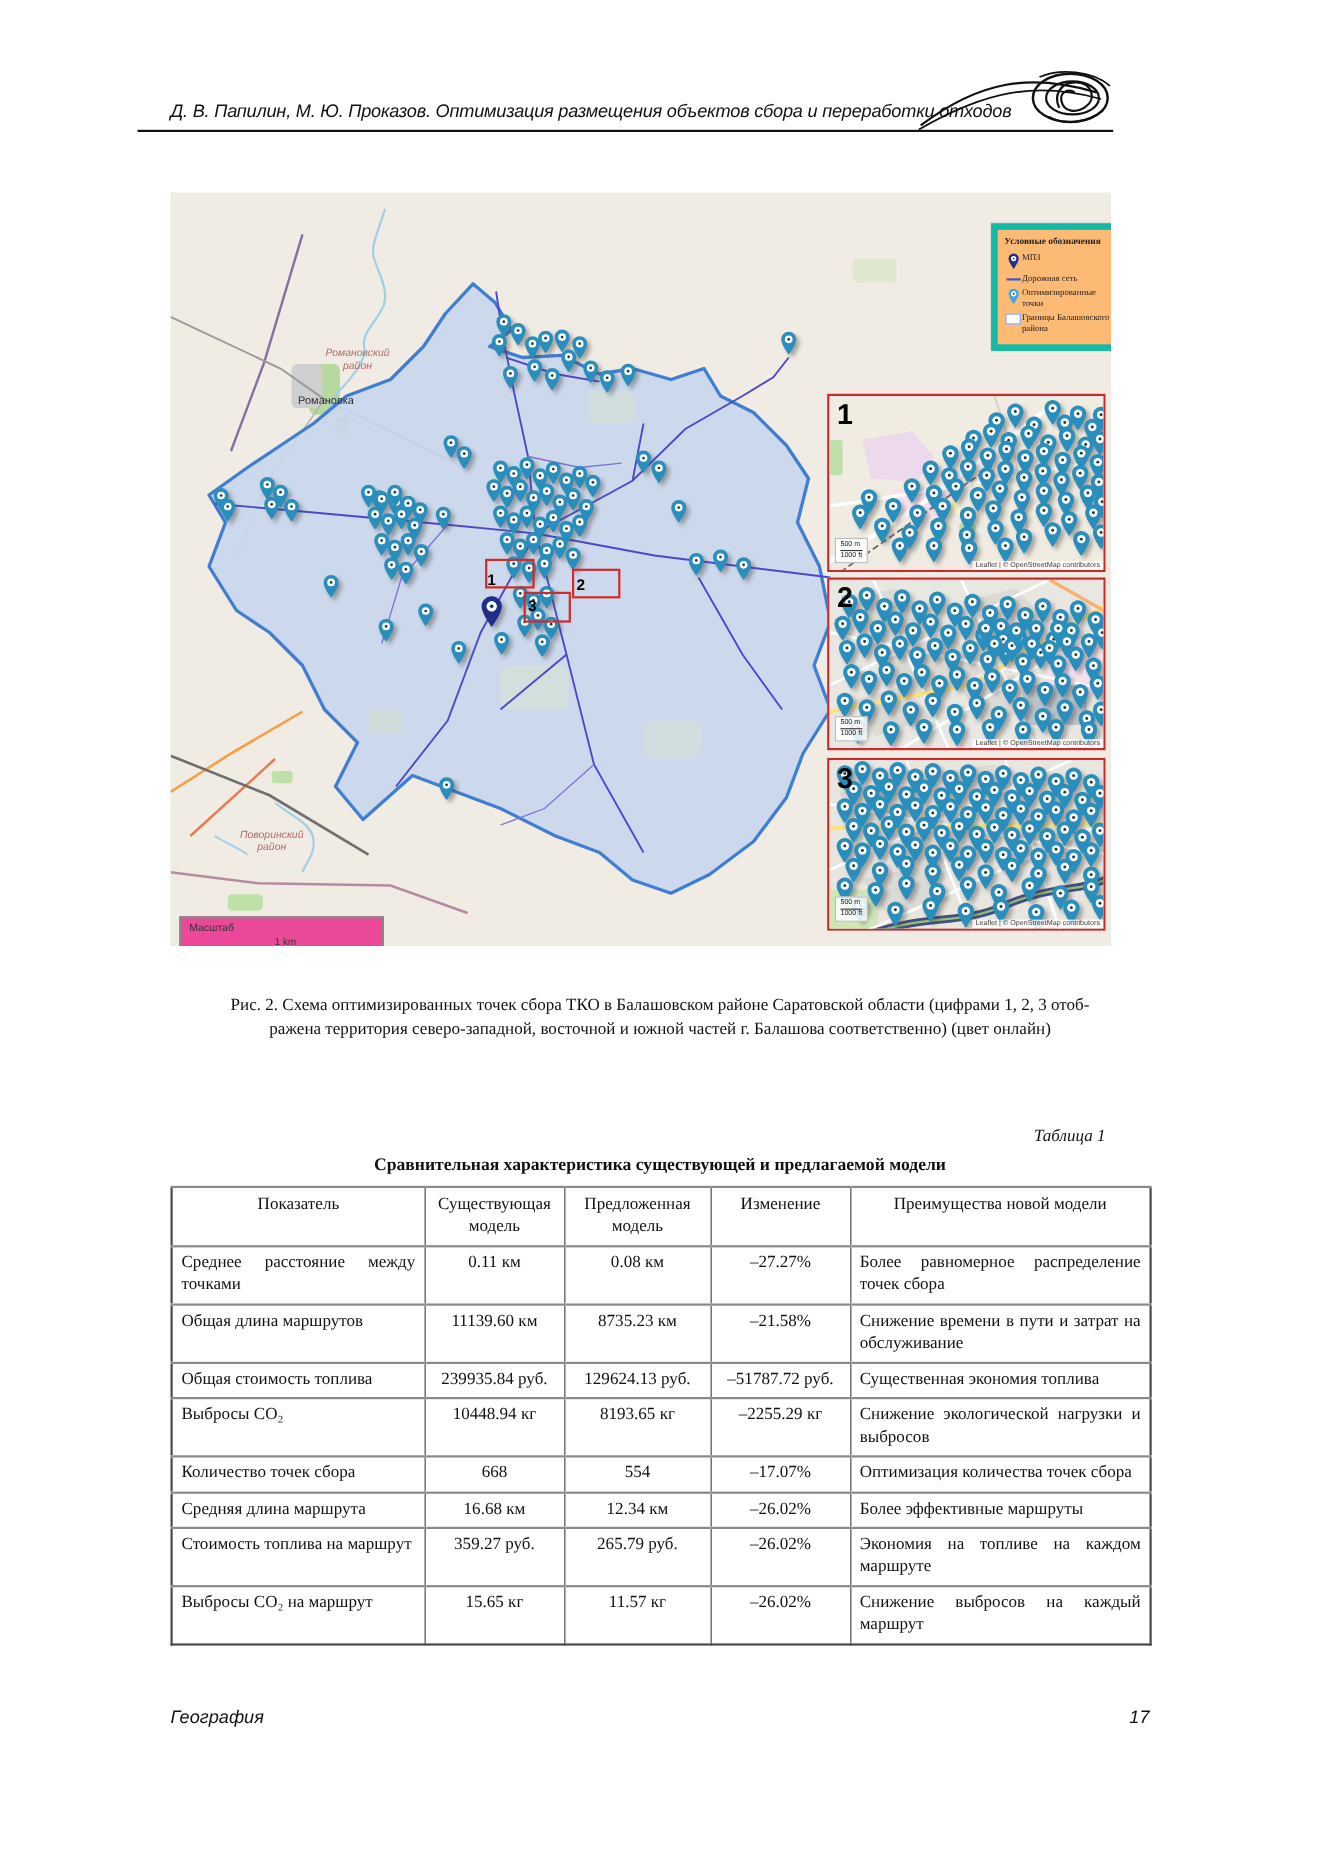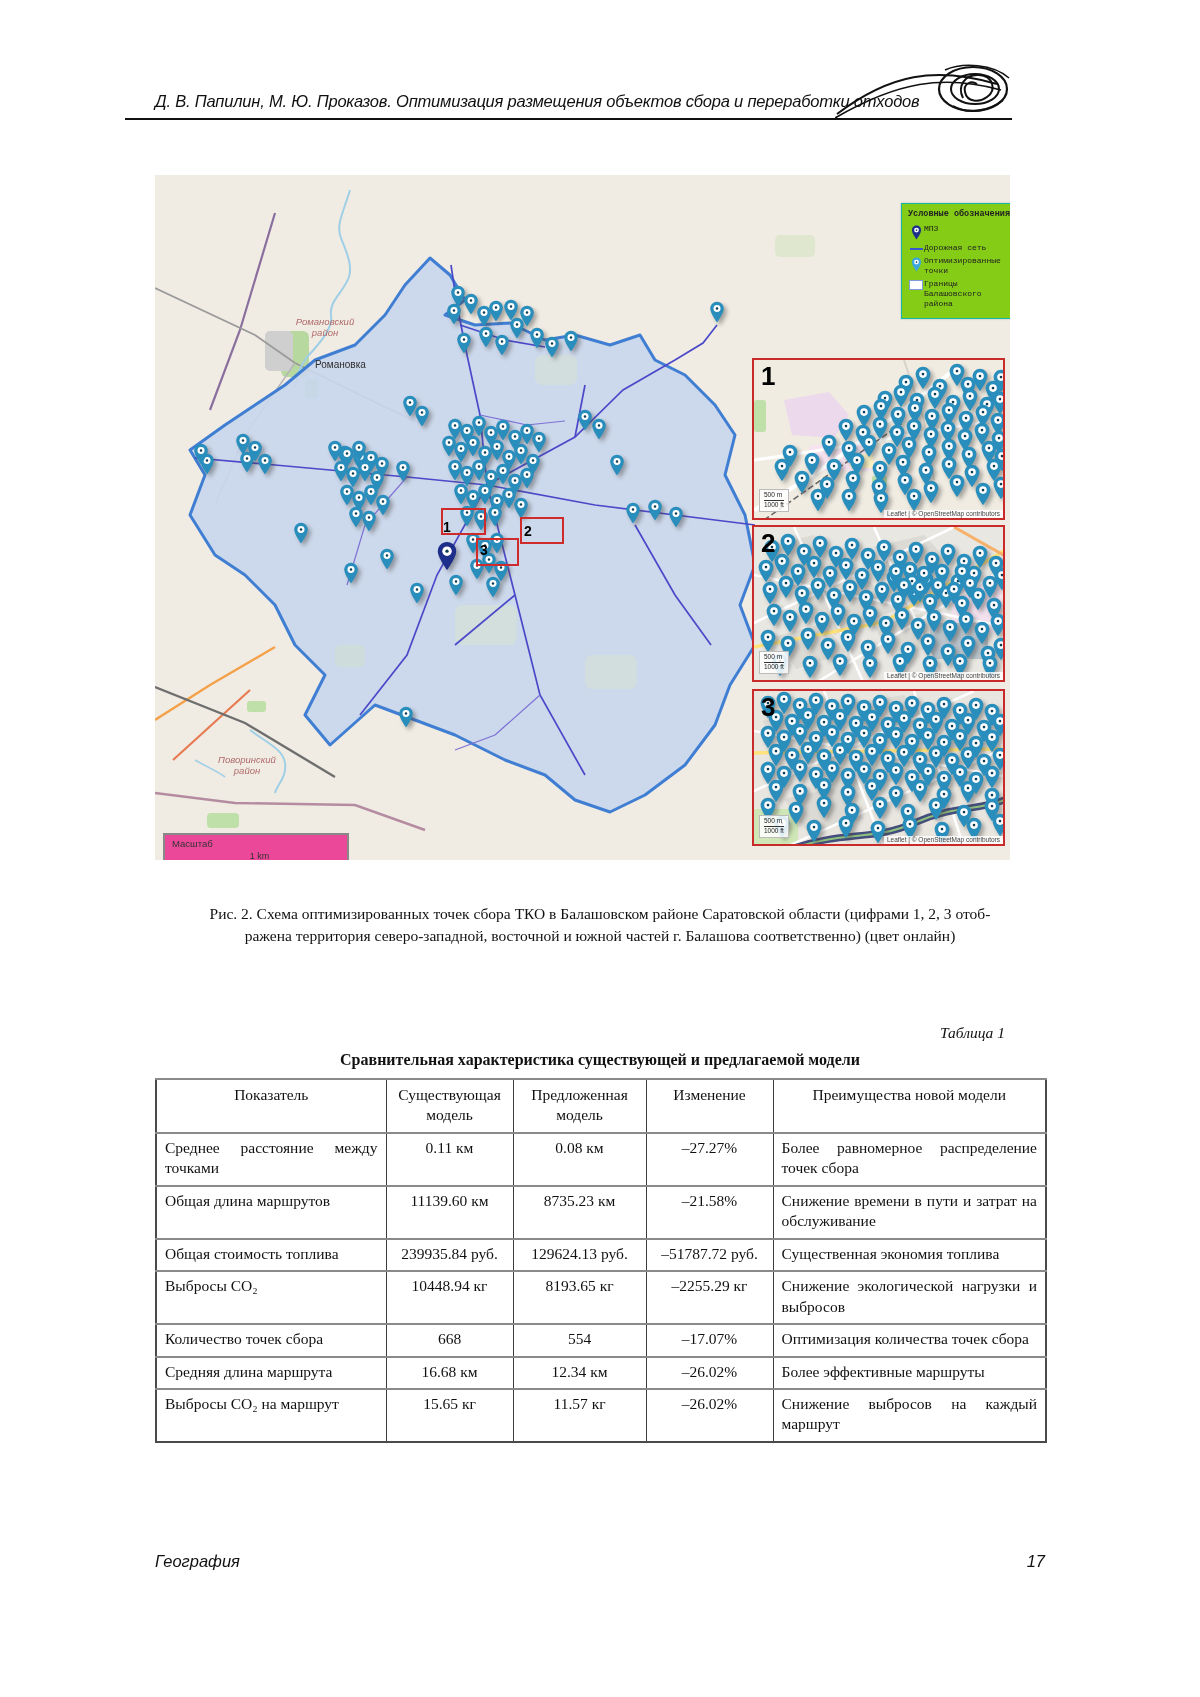--- a/index.html
+++ b/index.html
@@ -24,22 +24,22 @@
   .figure svg.layer{position:absolute;left:0;top:0;}
   .pins{position:absolute;left:0;top:0;filter:drop-shadow(3px 3px 2px rgba(70,70,70,.45));}
   .maplabel{position:absolute;font-style:italic;color:#b06a6a;font-size:9.5px;line-height:1.15;
         text-align:center;font-family:"Liberation Sans",sans-serif;}
   .townlabel{position:absolute;color:#2e2e2e;font-size:10px;font-family:"Liberation Sans",sans-serif;}
   .region-rect{position:absolute;border:2px solid #cf2b2b;}
   .region-num{position:absolute;font-family:"Liberation Sans",sans-serif;font-weight:bold;
         font-size:14px;color:#000;line-height:1;}
 
   
-  .legend{position:absolute;left:746px;top:28px;width:104px;background:#84cc16;
-        border:1px solid #14b8a6;padding:5px 6px 6px 6px;font-family:Liberation Mono, monospace;
+  .legend{position:absolute;left:746px;top:28px;width:104px;background:#fdba74;
+        border:6px solid #14b8a6;padding:5px 6px 6px 6px;font-family:Liberation Serif, serif;
         font-size:8px;line-height:1.25;color:#222;box-shadow:0 0 2px rgba(0,0,0,.2);}
   .legend .lg-title{font-weight:bold;font-size:8.5px;margin-bottom:4px;}
   .lg-item{display:flex;align-items:flex-start;margin-bottom:3px;}
   .lg-ic{width:16px;flex:0 0 16px;display:flex;justify-content:center;margin-top:1px;}
   .lg-line{width:13px;border-top:2px solid #3a57c9;margin-top:4px;}
   .lg-rect{width:12px;height:8px;border:1.5px solid #7f9bd9;background:#fff;}
 
   
   .scalebox{position:absolute;left:8px;top:658px;width:182px;height:45px;background:#ec4899;
         border:2px solid #888;font-family:"Liberation Sans",sans-serif;color:#333;}
@@ -244,21 +244,21 @@
         <use href="#pin" x="224" y="373" width="16" height="22" fill="#2a8ebd"></use>
         <use href="#pin" x="254" y="407" width="16" height="22" fill="#2a8ebd"></use>
         <use href="#pin" x="243" y="531" width="16" height="22" fill="#2a8ebd"></use>
       </svg>
 
     <svg class="pins" width="855" height="685">
         <use href="#pin" x="281.5" y="366" width="21" height="30" fill="#1d2f8a"></use>
       </svg>
 
     <div class="maplabel" style="left:130px;top:142px;width:80px;">Романовский район</div>
-    <div class="townlabel" style="left:116px;top:184px;margin-left:44px;">Романовка</div>
+    <div class="townlabel" style="left:116px;top:184px;">Романовка</div>
     <div class="maplabel" style="left:50px;top:580px;width:84px;">Поворинский район</div>
 
     <div class="region-rect" style="left:286px;top:333px;width:41px;height:23px;"></div>
     <span class="region-num" style="left:288px;top:345px;">1</span>
     <div class="region-rect" style="left:365px;top:342px;width:40px;height:23px;"></div>
     <span class="region-num" style="left:369px;top:349px;">2</span>
     <div class="region-rect" style="left:321px;top:363px;width:39px;height:24px;"></div>
     <span class="region-num" style="left:325px;top:368px;">3</span>
 
     <div class="legend">
@@ -711,20 +711,27 @@
           <td class="c-just">Оптимизация количества точек сбора</td>
         </tr>
         <tr>
           <td class="c-just">Средняя длина маршрута</td>
           <td class="c-center">16.68 км</td>
           <td class="c-center">12.34 км</td>
           <td class="c-center">–26.02%</td>
           <td class="c-just">Более эффективные маршруты</td>
         </tr>
         <tr>
+          <td class="c-just">Стоимость топлива на маршрут</td>
+          <td class="c-center">359.27 руб.</td>
+          <td class="c-center">265.79 руб.</td>
+          <td class="c-center">–26.02%</td>
+          <td class="c-just">Экономия на топливе на каждом маршруте</td>
+        </tr>
+        <tr>
           <td class="c-just">Выбросы CO₂ на маршрут</td>
           <td class="c-center">15.65 кг</td>
           <td class="c-center">11.57 кг</td>
           <td class="c-center">–26.02%</td>
           <td class="c-just">Снижение выбросов на каждый маршрут</td>
         </tr>
       </tbody>
   </table>
 
   <div class="footer-left">География</div>

